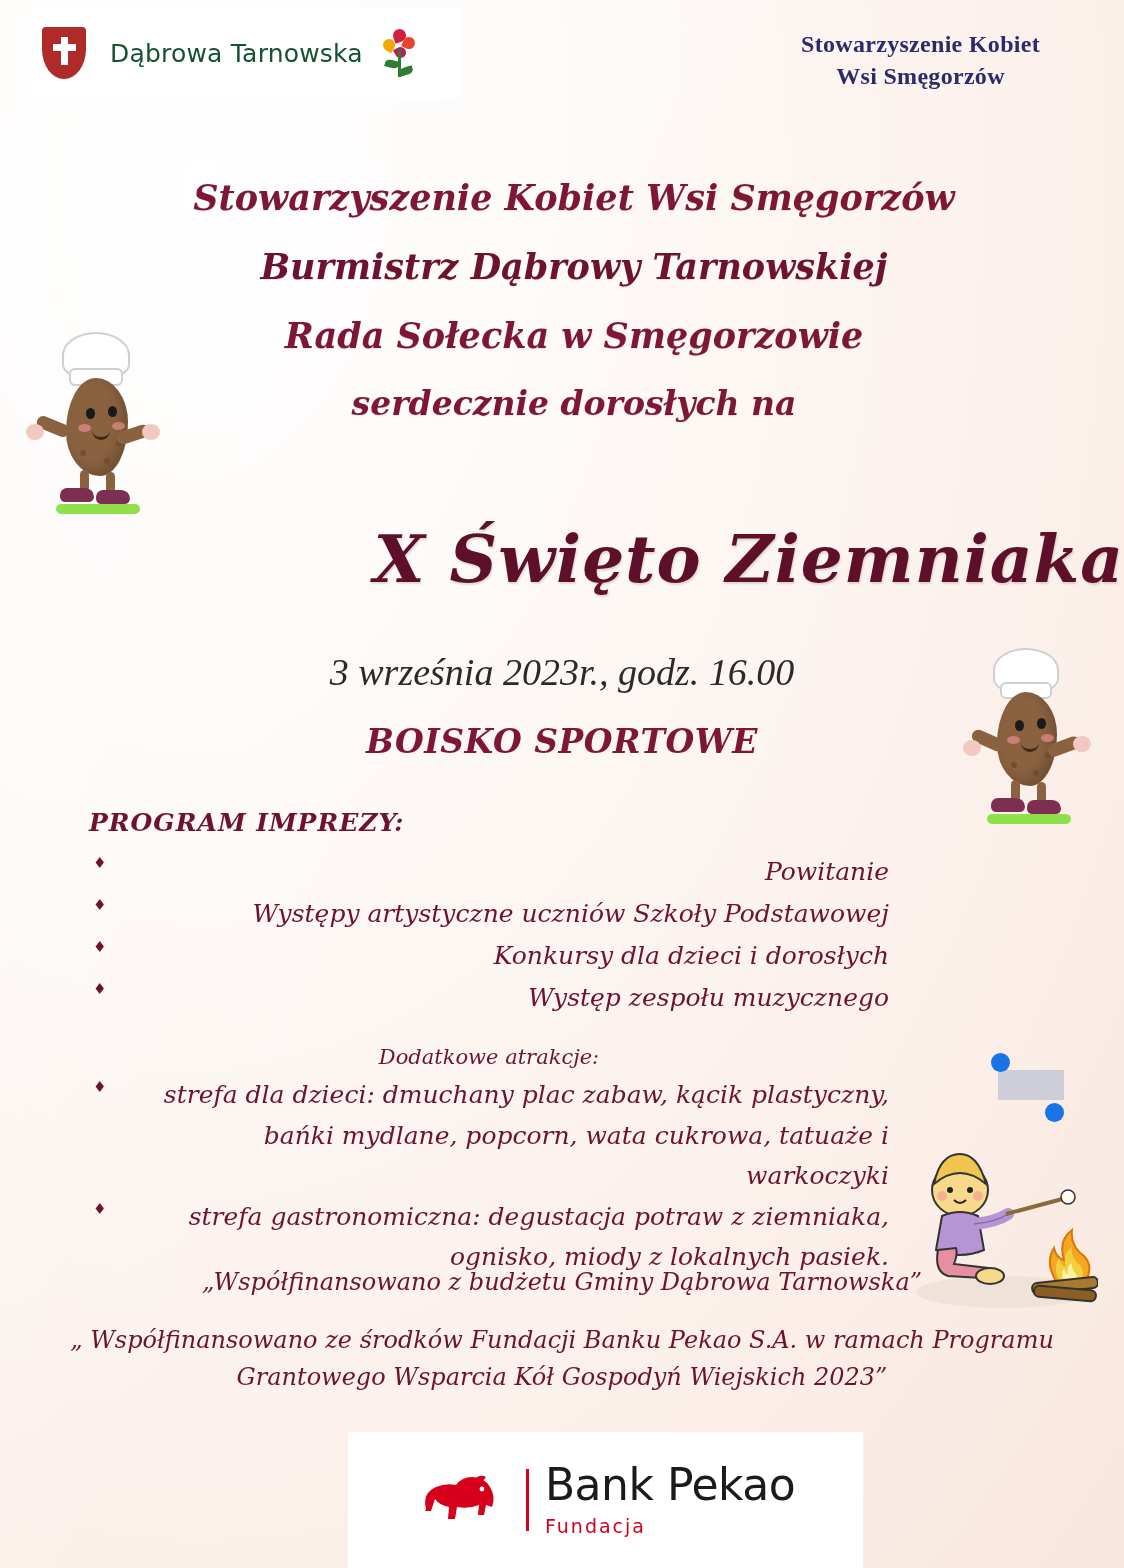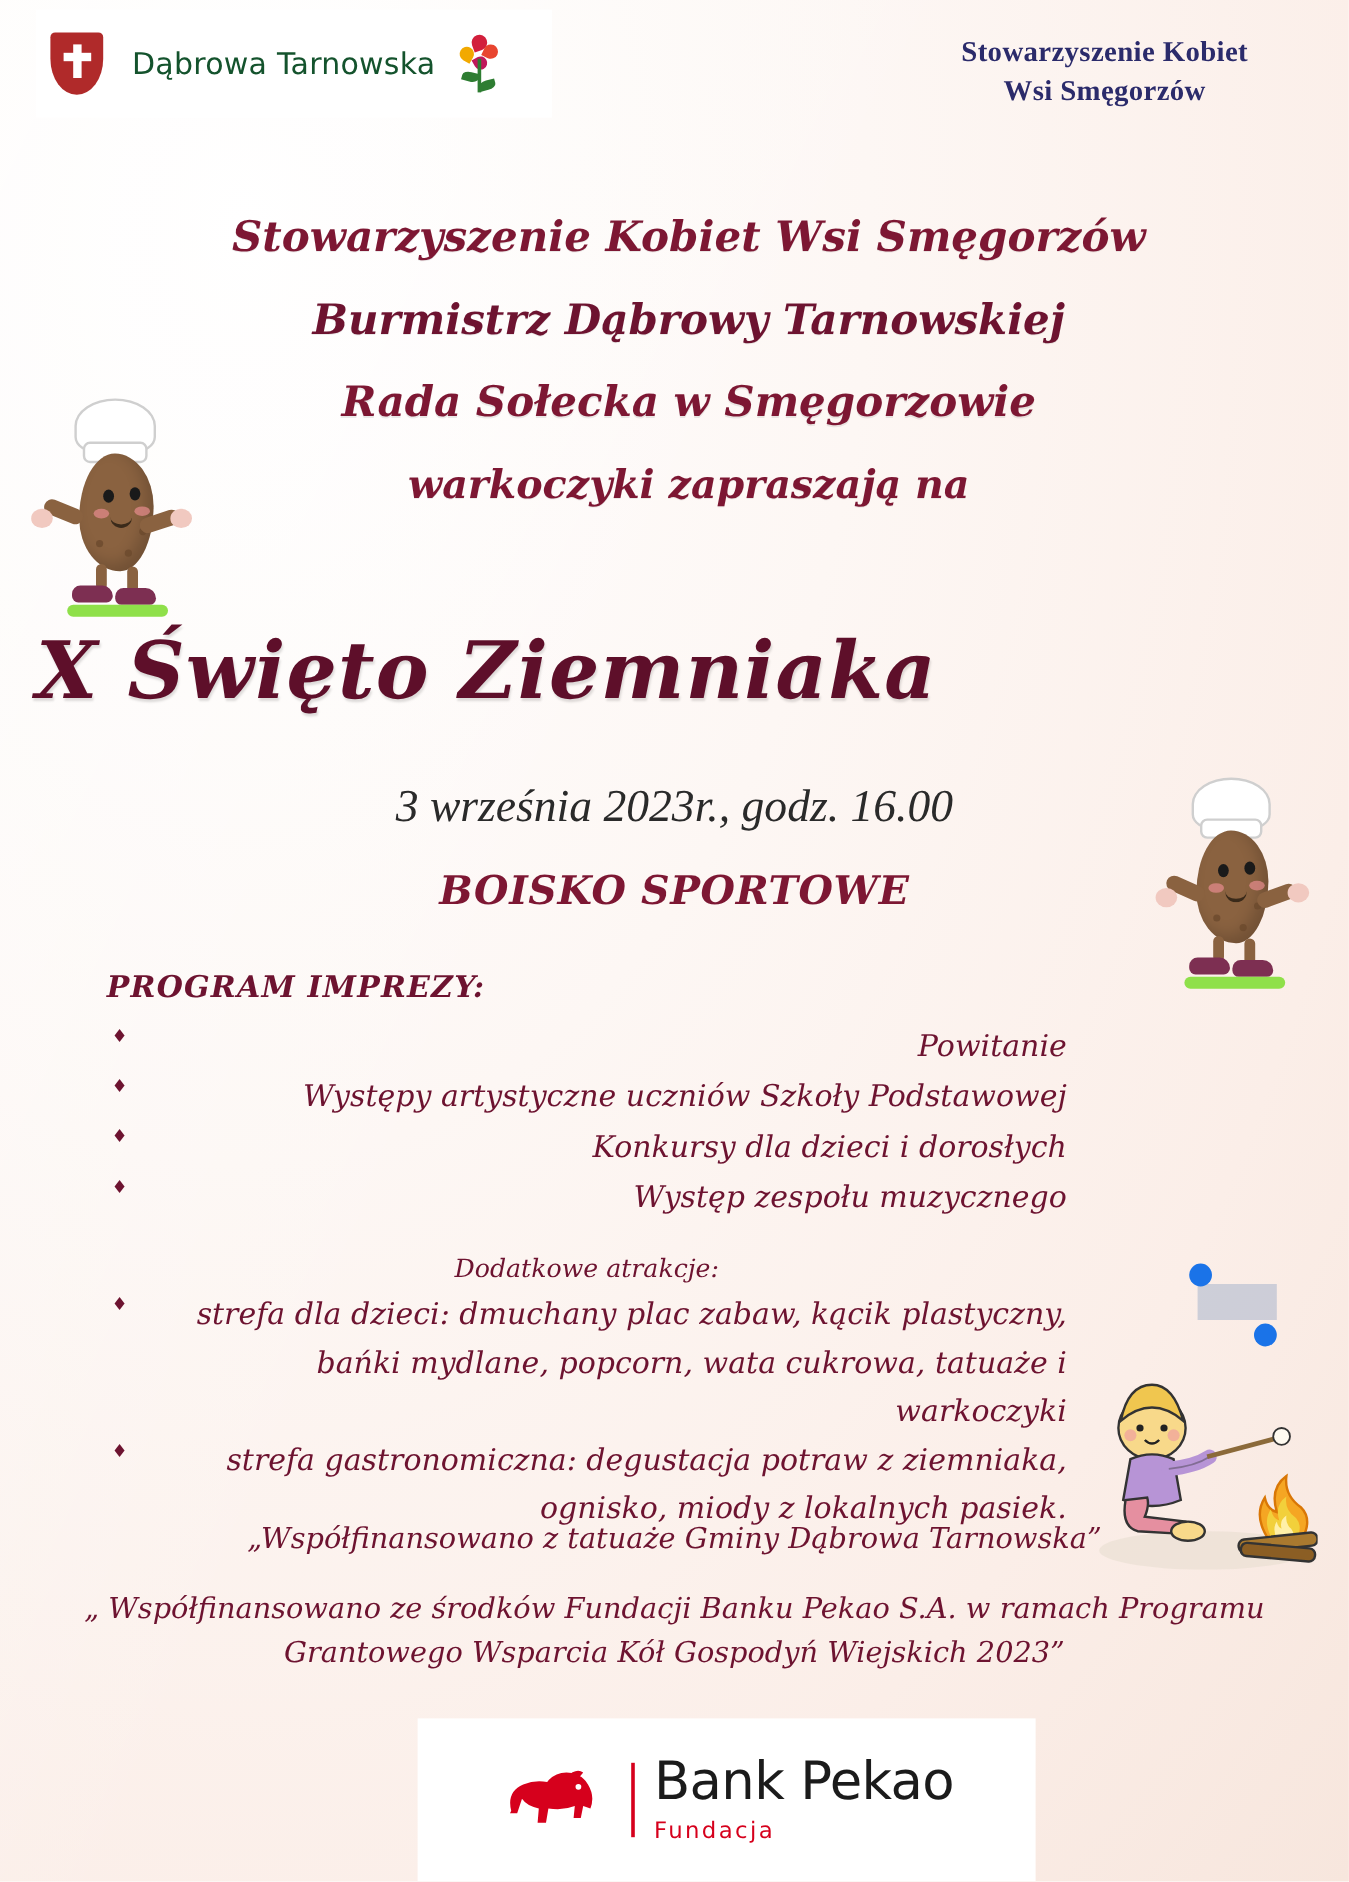--- a/index.html
+++ b/index.html
@@ -140,21 +140,21 @@
     text-shadow: 0 1px 0 rgba(0,0,0,0.08);
     margin-left: 24px;
   }
   .invite .line.l2 { color: #6d1330; }
   .invite .line.l4 { font-size: 33px; margin-bottom: 26px;}
 
   .title {
     position: absolute;
     left: 0; right: 0;
     top: 520px;
-    text-align: left;
+    text-align: right;
     font-family: "DejaVu Serif", serif;
     font-style: italic;
     font-weight: bold;
     font-size: 66px;
     color: #5e0f2a;
     letter-spacing: 1px;
     text-shadow: 1px 2px 2px rgba(0,0,0,0.13);
     padding-left: 30px;
   }
   .datetime {
@@ -477,21 +477,21 @@
     <div class="leg" style="left:62px; top:134px;"></div>
     <div class="shoe" style="left:16px; top:150px;"></div>
     <div class="shoe" style="left:52px; top:152px;"></div>
     <div class="board" style="left:12px; top:166px;"></div>
   </div>
 
   <div class="invite">
     <div class="line l1">Stowarzyszenie Kobiet Wsi Smęgorzów</div>
     <div class="line l2">Burmistrz Dąbrowy Tarnowskiej</div>
     <div class="line l3">Rada Sołecka w Smęgorzowie</div>
-    <div class="line l4">warkoczyki zapraszają na</div>
+    <div class="line l4">serdecznie dorosłych na</div>
   </div>
 
   <div class="title">X Święto Ziemniaka</div>
   <div class="datetime">3  września  2023r., godz. 16.00</div>
   <div class="place">BOISKO SPORTOWE</div>
 
   <div class="program">
     <h3>PROGRAM  IMPREZY:</h3>
     <ul>
       <li>Powitanie</li>
@@ -537,21 +537,21 @@
 
       <rect x="124" y="148" width="66" height="11" rx="5" fill="#a9792f" stroke="#333" stroke-width="2" transform="rotate(-6 157 153)"></rect>
       <rect x="126" y="156" width="62" height="11" rx="5" fill="#8b5e24" stroke="#333" stroke-width="2" transform="rotate(5 157 161)"></rect>
     </svg>
   </div>
 
   <div class="selection"></div>
   <div class="sel-handle start"></div>
   <div class="sel-handle end"></div>
 
-  <div class="funding1">„Współfinansowano z tatuaże Gminy Dąbrowa Tarnowska”</div>
+  <div class="funding1">„Współfinansowano z budżetu Gminy Dąbrowa Tarnowska”</div>
   <div class="funding2">„ Współfinansowano ze środków Fundacji Banku Pekao S.A. w ramach Programu Grantowego Wsparcia Kół Gospodyń Wiejskich 2023”</div>
 
   <div class="bank-box">
     <div class="bank-inner">
       <div class="bison">
         <svg width="96" height="70" viewBox="0 0 96 70">
           <path d="M10 44 q-4 -16 10 -22 q10 -4 20 -2 q6 -8 16 -8 q12 0 18 10 q6 10 2 20 l-6 -2 l-2 10 l-6 0 l1 -10 q-10 4 -22 2 l-2 12 l-7 0 l1 -12 q-10 -2 -14 -8 l-4 12 l-6 0z" fill="#d6001c"></path>
           <path d="M56 16 q8 -8 14 -4 q-4 6 -10 8z" fill="#d6001c"></path>
           <circle cx="66" cy="24" r="2.4" fill="#ffffff"></circle>
         </svg>

